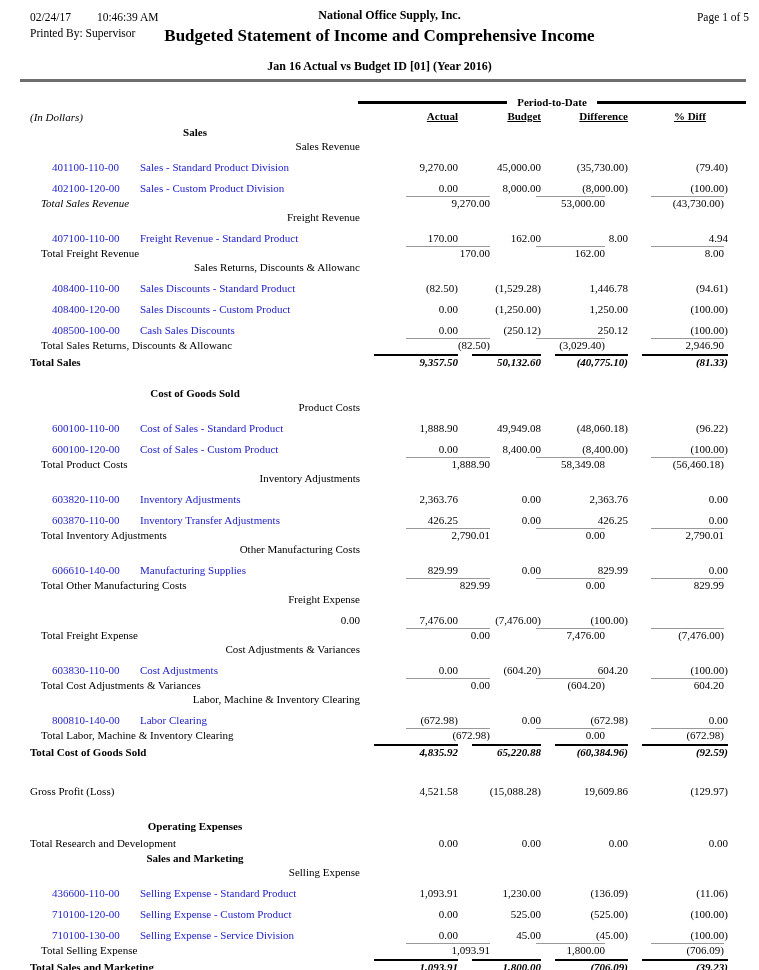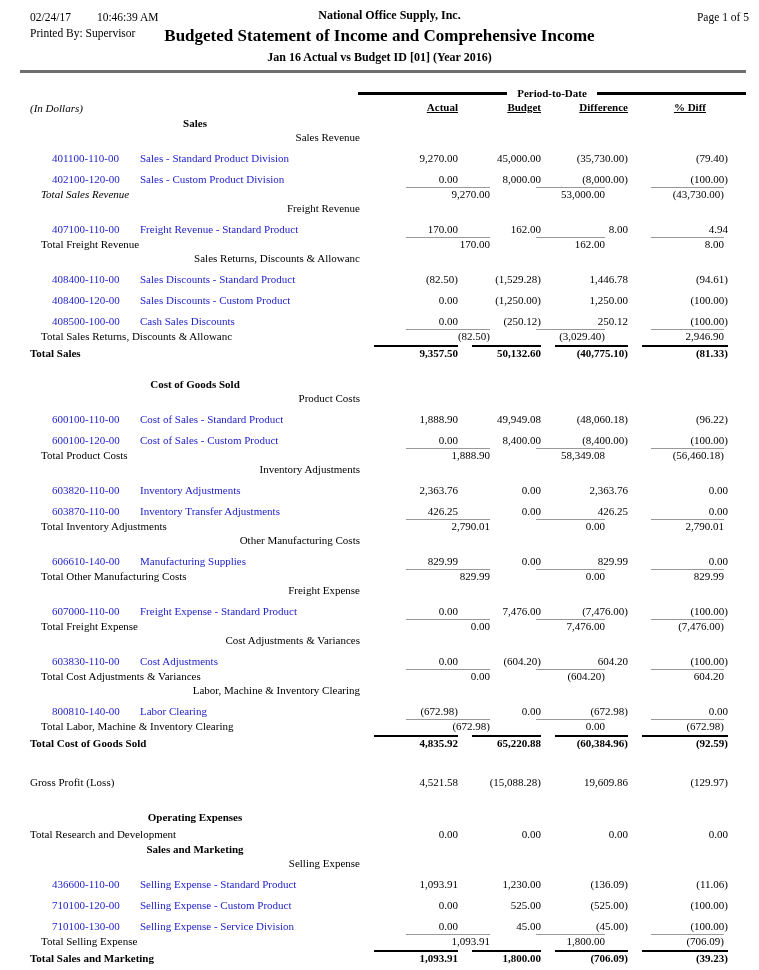--- a/index.html
+++ b/index.html
@@ -17,21 +17,21 @@
   }
   
   .meta-line{display:flex;align-items:flex-end;padding:8px 10px 0 30px;font-size:11.5px;}
   .meta-left{width:230px;}
   .meta-left .time{margin-left:26px;}
   .company{flex:1;text-align:center;font-weight:bold;font-size:12px;}
   .page-num{width:230px;text-align:right;font-size:11.5px;}
   .title-block{position:relative;margin-top:2px;}
   .printed-by{position:absolute;left:30px;top:2px;font-size:11.5px;}
   .report-title{width:470px;margin:0 auto;text-align:center;font-weight:bold;font-size:17px;line-height:1.32;}
-  .report-subtitle{text-align:center;font-weight:bold;font-size:12px;margin-top:3px;}
+  .report-subtitle{text-align:center;font-weight:bold;font-size:12px;margin-top:12px;}
   .top-rule{height:3px;background:var(--header-rule);margin:5px 13px 0 20px;}
 
   
   .period-banner{margin:14px 13px 0 358px;display:flex;align-items:center;}
   .period-banner .line{flex:1;height:3px;background:var(--rule-thick);}
   .period-banner .txt{margin:0 10px;font-weight:bold;font-size:11px;white-space:nowrap;}
 
   
   .grid-row{display:grid;grid-template-columns:330px 98px 83px 87px 100px;align-items:end;}
   .report{margin-left:30px;margin-right:1px;}
@@ -46,21 +46,21 @@
   .row-header1{height:15px;font-weight:bold;text-align:center;}
   .row-section{height:14px;}
   .row-section .cell-label{padding-left:11px;text-align:right;}
   .row-account{height:21px;}
   .row-account .cell-label{padding-left:22px;color:var(--blue);}
   .row-account .acct{display:inline-block;width:88px;}
   .row-subtotal{height:15px;gap:32px;}
   .row-subtotal .cell-label{padding-left:11px;}
   .row-subtotal .cell-num .num{border-top:1px solid var(--rule-thin);}
   .row-grandtotal{height:17px;font-weight:bold;}
-  .row-grandtotal .cell-num .num{border-top:2px solid var(--rule-thick);}
+  .row-grandtotal .cell-num .num{border-top:2px solid var(--rule-thick);font-style:italic;}
   .row-boldrow{height:17px;font-weight:normal;}
   .italic .cell-label{font-style:italic;}
 </style>
 </head>
 <body>
 
 <div class="meta-line">
   <div class="meta-left">
     <span>02/24/17</span><span class="time">10:46:39 AM</span>
   </div>
@@ -383,21 +383,20 @@
           <span class="num">829.99</span>
         </div>
         <div class="cell-num">
           <span class="num">0.00</span>
         </div>
       </div>
       <div class="grid-row row-section">
         <div class="cell-label">Freight Expense</div>
       </div>
       <div class="grid-row row-account">
-        <div class="cell-label"><span class="acct">607000-110-00</span><span class="desc">Freight Expense - Standard Product</span></div>
         <div class="cell-num">
           <span class="num">0.00</span>
         </div>
         <div class="cell-num">
           <span class="num">7,476.00</span>
         </div>
         <div class="cell-num">
           <span class="num">(7,476.00)</span>
         </div>
         <div class="cell-num">

